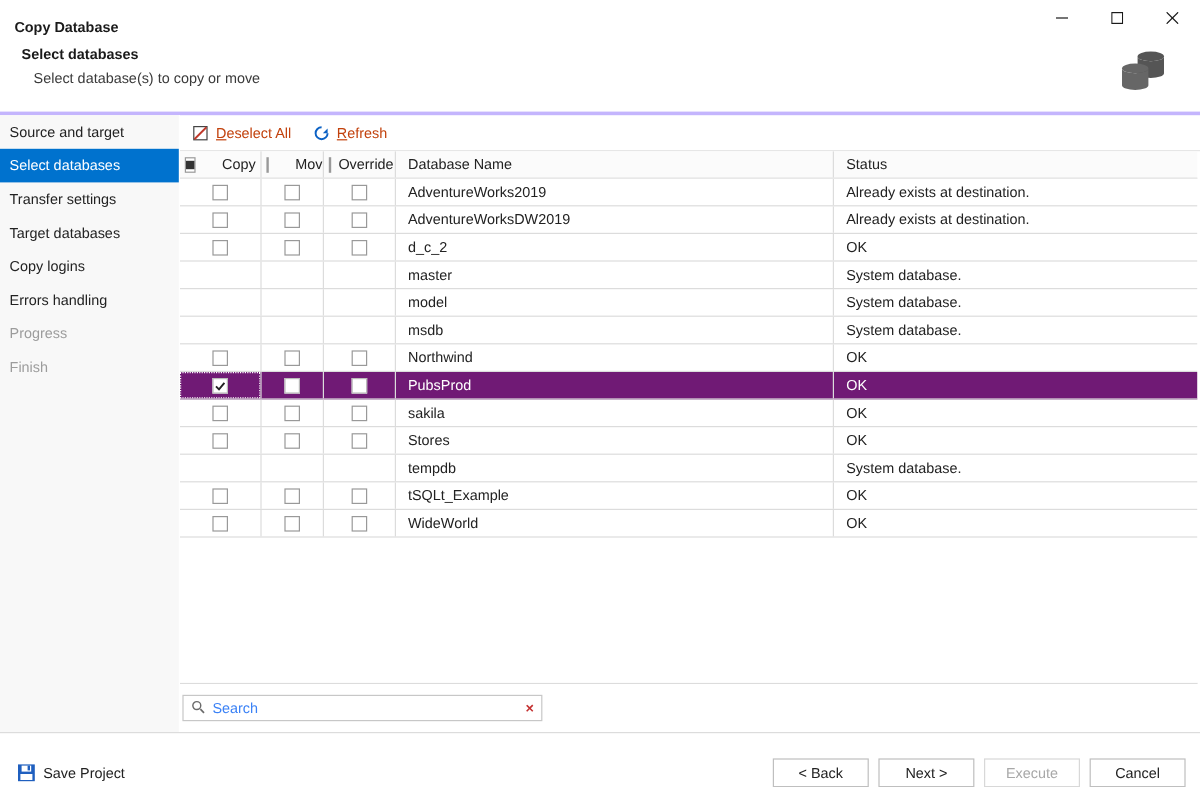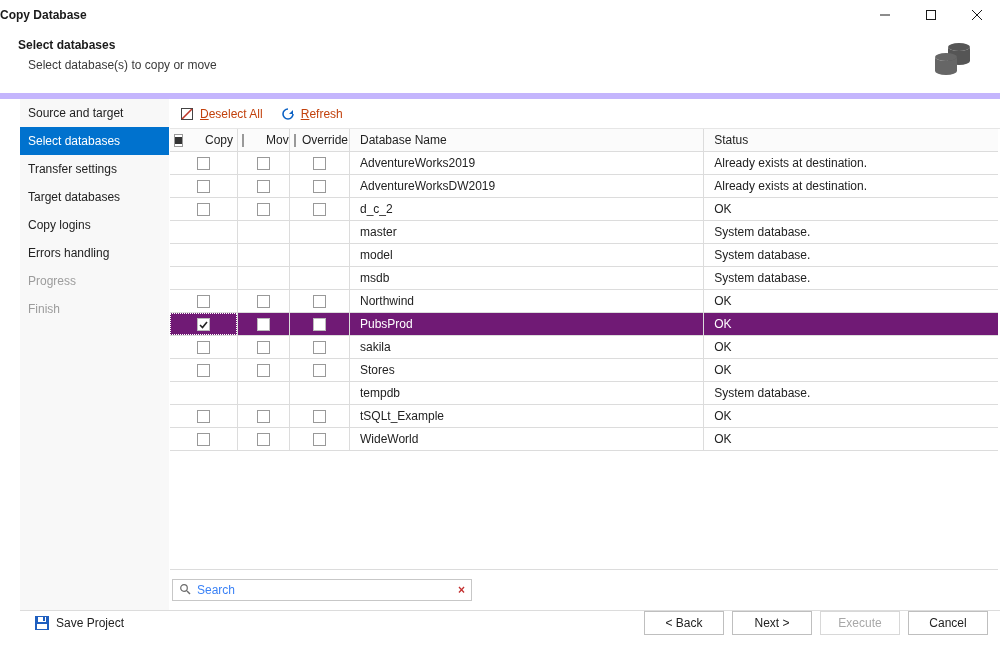--- a/index.html
+++ b/index.html
@@ -1,31 +1,31 @@
 <!DOCTYPE html>
 <html><head>
 <meta charset="utf-8">
 <style>
   * { box-sizing: border-box; font-family: "Segoe UI", Tahoma, sans-serif; font-size: 12px; }
   html, body { margin: 0; padding: 0; width: 1000px; height: 656px; background: #fff; color: #333; }
   .window { width: 1000px; height: 656px; display: flex; flex-direction: column; }
   
-  .titlebar { height: 30px; display: flex; align-items: center; }
+  .titlebar { height: 30px; display: flex; align-items: flex-end; padding-left: 12px; }
   .titlebar .title { font-weight: 600; color: #1a1a1a; }
   .titlebar .spacer { flex: 1; }
   .titlebar .win-btn { width: 46px; height: 30px; display: flex; align-items: center; justify-content: center; color: #1a1a1a; }
   .titlebar .win-btn svg { width: 10px; height: 10px; }
   
   .header { padding: 8px 20px 14px 18px; display: flex; align-items: flex-start; }
   .header-text { flex: 1; }
   .header-text .ht-title { font-weight: 600; color: #1a1a1a; margin-bottom: 6px; font-size: 12px; }
   .header-text .ht-sub { color: #3a3a3a; margin-left: 10px; }
   .header-icon { margin-right: 6px; margin-top: 2px; }
   
-  .body { flex: 1; display: flex; flex-direction: column; border-top: 6px solid #c4b5fd; padding-left: 20px; }
+  .body { flex: 1; display: flex; flex-direction: column; border-top: 3px solid #c4b5fd; }
   .main-row { display: flex; flex: 1; min-height: 0; }
   
   .sidebar { width: 150px; background: #f8f8f8; display: flex; flex-direction: column; border-right: 1px solid #ffffff; }
   .sidebar .step { height: 28px; display: flex; align-items: center; padding-left: 8px; color: #222; cursor: default; }
   .sidebar .step.active { background: #0072ce; color: #fff; }
   .sidebar .step.disabled { color: #9c9c9c; }
   
   .content { flex: 1; display: flex; flex-direction: column; min-width: 0; }
   .toolbar { height: 30px; display: flex; align-items: center; gap: 18px; padding-left: 10px; border-bottom: 1px solid #e6e6e6; }
   .tbtn { display: flex; align-items: center; gap: 6px; color: #c2410c; }
@@ -53,21 +53,21 @@
   .grid-body { flex:1; overflow:hidden; background:#fff; }
   
   .search-row { padding: 9px 0 9px 0; display:flex; }
   .search-box { margin-left: 0; width: 300px; height: 22px; border:1px solid #c7c7c7; display:flex; align-items:center; padding:0 6px; position: relative; left:-22px; margin-left:22px; }
   .search-box .mag { margin-right:6px; color:#6b6b6b; }
   .search-box .ph { color:#3b82f6; flex:1; }
   .search-box .clear { color:#c43131; font-weight:600; font-size:12px; }
   .content-inner { display:flex; flex-direction:column; flex:1; min-height:0; margin-right:2px; }
   .search-wrap { padding-left: 2px; }
   
-  .footer { border-top: 1px solid #dcdcdc; height: 46px; display:flex; align-items:flex-start; padding: 0 12px 0 10px; gap:8px; }
+  .footer { border-top: 1px solid #dcdcdc; height: 46px; display:flex; align-items:flex-end; padding: 0 12px 0 10px; gap:8px; }
   .footer .spacer { flex:1; }
   .btn { min-width:80px; height:24px; border:1px solid #bfbfbf; background:#fff; display:flex; align-items:center; justify-content:center; padding:0 12px; color:#222; }
   .btn.icon { min-width:auto; border:none; padding:0 4px; gap:6px; }
   .btn.disabled { color:#a8a8a8; border-color:#d8d8d8; }
   .save-icon { width:16px; height:16px; }
   .ghdr .cell { color:#222; }
   .ghdr .c-copy, .ghdr .c-move, .ghdr .c-over { justify-content:flex-start; padding-left:4px; }
   .grow-data .cell { color:#222; }
   .grow.selected .cell { color:#fff; }
   .blank-fill { flex:1; background:#fff; }

